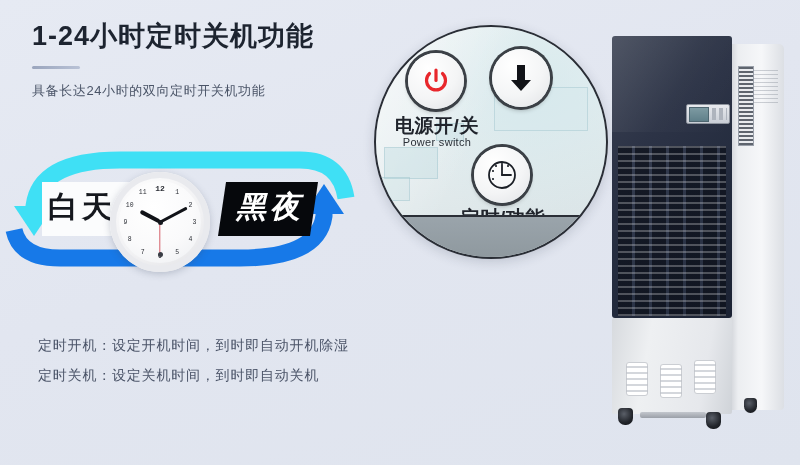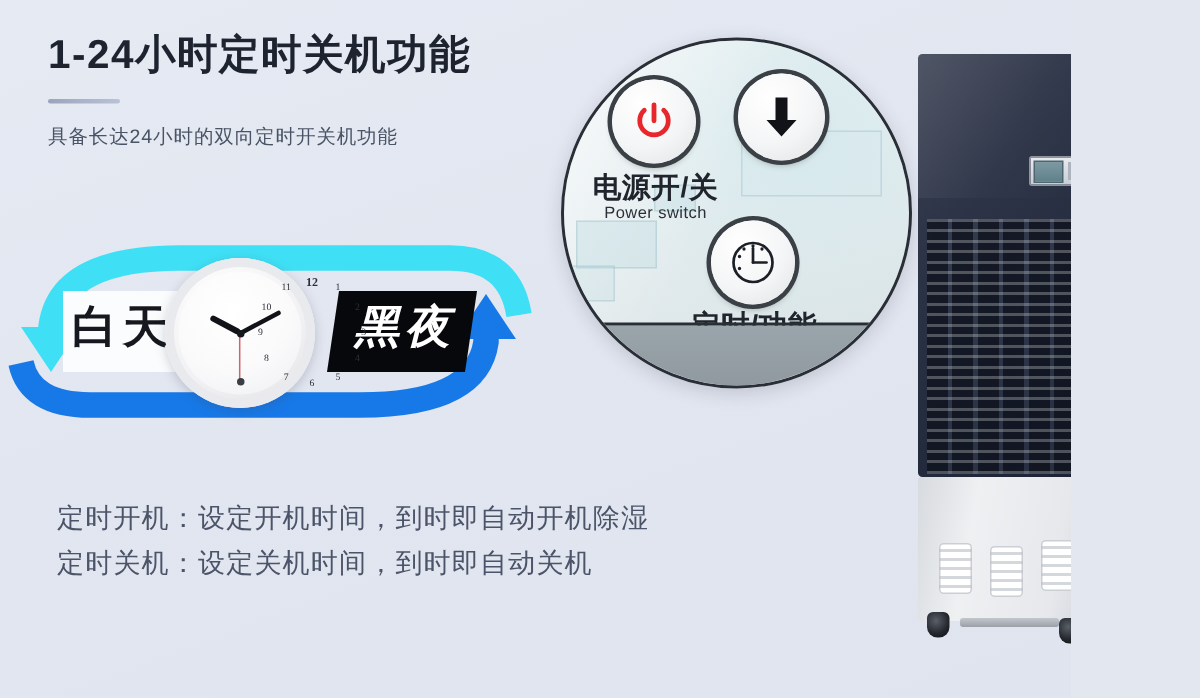--- a/index.html
+++ b/index.html
@@ -9,21 +9,21 @@
   body {
     width: 800px;
     height: 465px;
     overflow: hidden;
     font-family: "Liberation Sans", sans-serif;
     background: #e3e7f0;
   }
 
   #poster {
     position: relative;
-    width: 714px;
+    width: 800px;
     height: 465px;
     background: linear-gradient(160deg, #e6eaf3 0%, #e2e6f0 45%, #dfe4ee 100%);
     overflow: hidden;
   }
 
   
   .headline-block {
     position: absolute;
     left: 32px;
     top: 22px;
@@ -48,21 +48,21 @@
     font-size: 13px;
     color: #4a5467;
     letter-spacing: .6px;
     white-space: nowrap;
   }
 
   
   .cycle {
     position: absolute;
     left: 0px;
-    top: 156px;
+    top: 144px;
     width: 360px;
     height: 130px;
   }
   .cycle svg { display: block; }
 
   .cycle-label {
     position: absolute;
     font-size: 30px;
     font-weight: bold;
     letter-spacing: 4px;
@@ -96,22 +96,21 @@
     left: 9px; top: 9px;
     width: 82px; height: 82px;
     border-radius: 50%;
     background: radial-gradient(circle at 42% 32%, #ffffff 0%, #fafafb 55%, #eceef1 100%);
   }
   .clock-num {
     position: absolute;
     font-size: 6.5px;
     color: #2c2f36;
     transform: translate(-50%, -50%);
-    font-family: Liberation Serif, serif;
-    margin-left: 48px;
+    font-family: Liberation Mono, monospace;
   }
   .clock-num.big { font-size: 8px; font-weight: bold; }
   .hand {
     position: absolute;
     left: 50%;
     bottom: 50%;
     transform-origin: 50% 100%;
     border-radius: 2px;
   }
   .hand-hour {
@@ -150,21 +149,21 @@
   }
 
   
   .bullets {
     position: absolute;
     left: 38px;
     top: 330px;
     width: 400px;
   }
   .bullet-line {
-    font-size: 18px;
+    font-size: 14px;
     color: #4b5468;
     letter-spacing: .8px;
     line-height: 30px;
     white-space: nowrap;
   }
 
   
   .panel-circle {
     position: absolute;
     left: 374px;

